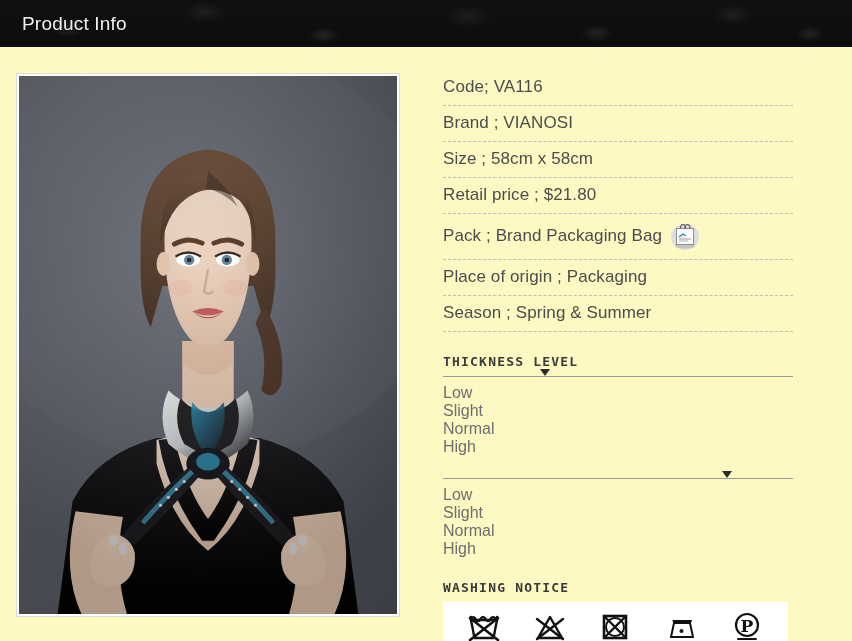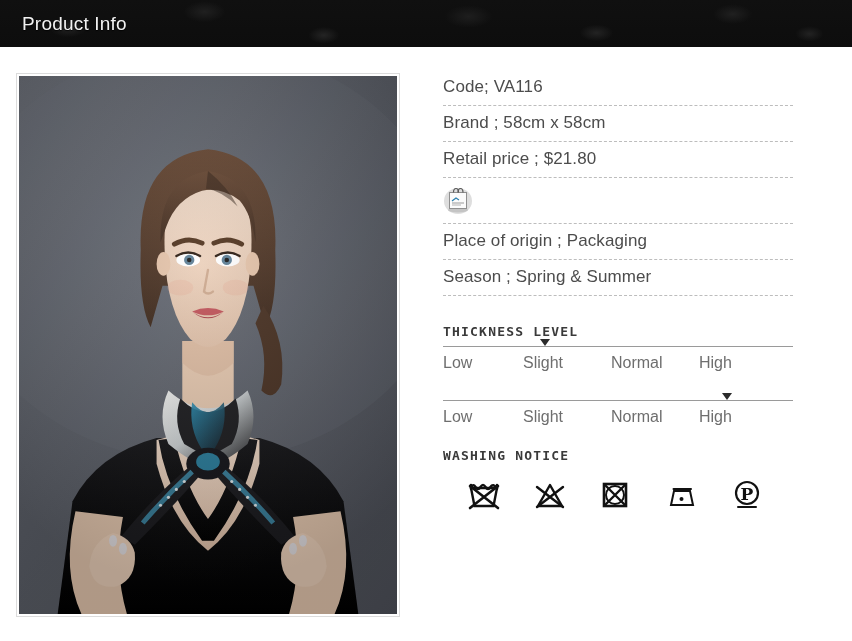--- a/index.html
+++ b/index.html
@@ -2,21 +2,21 @@
 <html><head>
 <meta charset="utf-8">
 <style>
   * { box-sizing: border-box; margin: 0; padding: 0; }
   html, body {
     width: 852px; height: 641px;
     font-family: "Liberation Sans", sans-serif;
     background: #ececec;
     overflow: hidden;
   }
-  .page { position: relative; width: 852px; height: 641px; background: #ffffff; }
+  .page { position: relative; width: 852px; height: 641px; background: #fef9c3; }
 
   
   .header {
     position: absolute; left: 0; top: 0; width: 852px; height: 47px;
     background-color: #131313;
     background-image:
       radial-gradient(ellipse 26px 13px at 8% 60%, #232323 0%, rgba(35,35,35,0) 70%),
       radial-gradient(ellipse 30px 15px at 24% 25%, #202020 0%, rgba(32,32,32,0) 70%),
       radial-gradient(ellipse 22px 12px at 38% 75%, #242424 0%, rgba(36,36,36,0) 70%),
       radial-gradient(ellipse 34px 16px at 55% 35%, #1e1e1e 0%, rgba(30,30,30,0) 70%),
@@ -58,34 +58,34 @@
     border-bottom: 1px dashed #bdbdbd;
     display: flex; align-items: center; gap: 8px;
   }
   .spec-row:last-child { border-bottom: 1px dashed #bdbdbd; }
   .pack-thumb {
     width: 30px; height: 30px; flex: 0 0 30px; position: relative;
     display: inline-block;
   }
 
   
-  .level-block { margin-top: 28px; }
+  .level-block { margin-top: 22px; }
   .level-title {
     font-family: "DejaVu Sans Mono", monospace;
     font-size: 13px; font-weight: bold; color: #3a3a3a;
     letter-spacing: 1.2px; margin-bottom: 7px;
   }
   .level-scale { position: relative; width: 350px; }
   .level-line { height: 1px; background: #9a9a9a; width: 100%; position: relative; }
   .level-marker {
     position: absolute; top: -7px; width: 0; height: 0; margin-left: -5px;
     border-left: 5px solid transparent; border-right: 5px solid transparent;
     border-top: 7px solid #2b2b2b;
   }
-  .level-options { display: flex; padding-top: 7px; }
+  .level-options { display: flex; padding-top: 7px; flex-direction: column; }
   .level-opt { font-size: 16px; color: #6e6e6e; text-align: left; }
   .level-opt:nth-child(1) { width: 80px; }
   .level-opt:nth-child(2) { width: 88px; }
   .level-opt:nth-child(3) { width: 88px; }
   .level-opt:nth-child(4) { width: 80px; }
 
   
   .wash-block { margin-top: 22px; }
   .wash-panel {
     background: #ffffff; width: 345px; height: 48px;
@@ -216,26 +216,30 @@
       </svg>
     </div>
   </div>
 
   <div class="details">
 
     <div class="spec-row">
       <span>Code; VA116</span>
     </div>
     <div class="spec-row">
-      <span>Brand ; 58cm x 58cm</span>
+      <span>Brand ; VIANOSI</span>
+    </div>
+    <div class="spec-row">
+      <span>Size ; 58cm x 58cm</span>
     </div>
     <div class="spec-row">
       <span>Retail price ; $21.80</span>
     </div>
     <div class="spec-row">
+      <span>Pack ; Brand Packaging Bag</span>
       <span class="pack-thumb">
         <svg viewBox="0 0 30 30" width="30" height="30">
           <ellipse cx="15" cy="16" rx="14" ry="13" fill="#dedede"></ellipse>
           <ellipse cx="15" cy="25" rx="10" ry="2.6" fill="#b9b9b9" opacity=".7"></ellipse>
           <rect x="6.5" y="7.5" width="17" height="16" fill="#fbfbfb" stroke="#8f8f8f" stroke-width="1"></rect>
           <path d="M10.5 7.5 Q10.5 3.5 13 3.5 Q15.5 3.5 15.5 7.5" fill="none" stroke="#5a5a5a" stroke-width="1.2"></path>
           <path d="M15 7.5 Q15 3.5 17.5 3.5 Q20 3.5 20 7.5" fill="none" stroke="#5a5a5a" stroke-width="1.2"></path>
           <path d="M9 16 L13 13 L16 15" stroke="#2a7fae" stroke-width="1.2" fill="none"></path>
           <rect x="9" y="17.5" width="12" height="1" fill="#9a9a9a"></rect>
           <rect x="9" y="19.5" width="9" height="1" fill="#b4b4b4"></rect>

